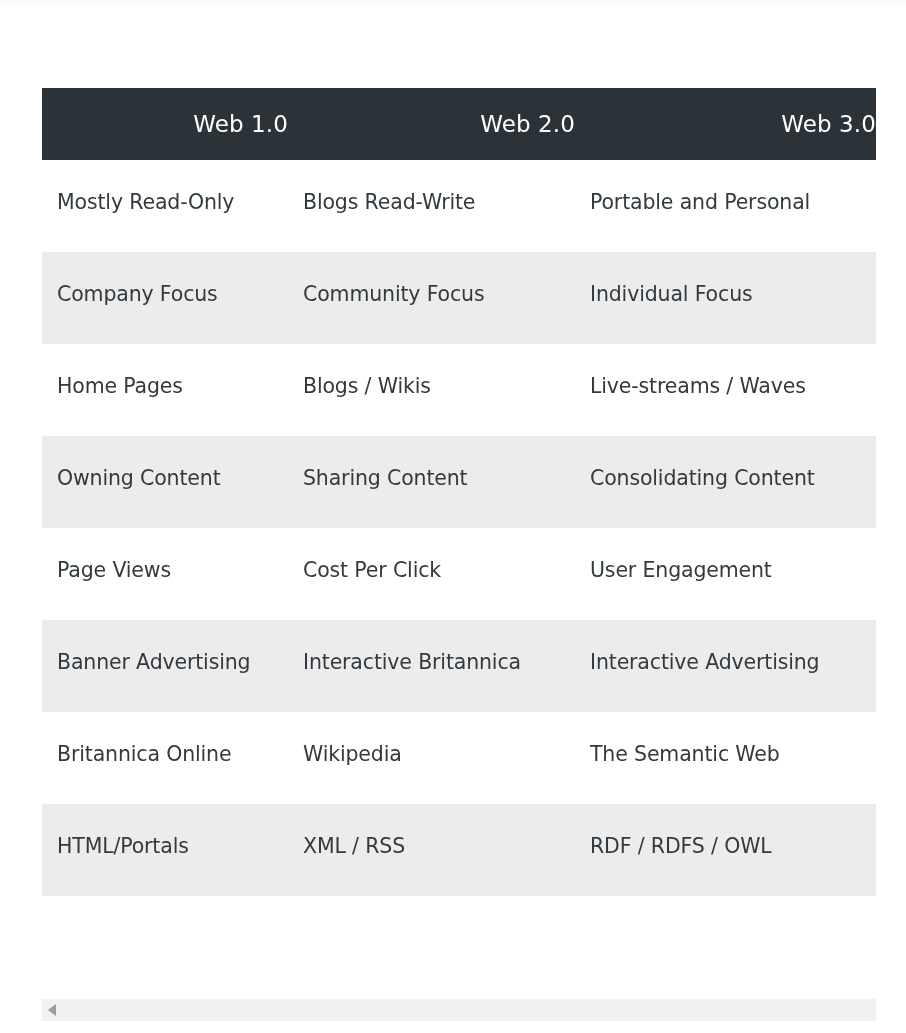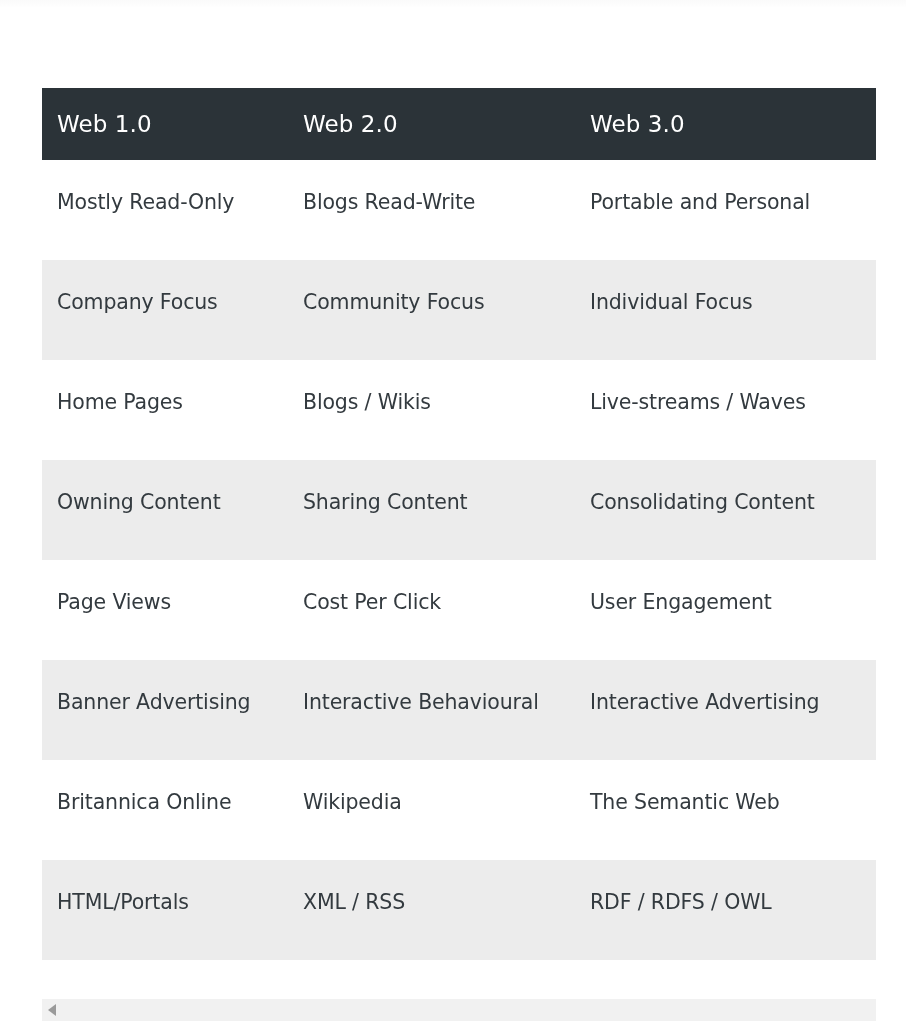--- a/index.html
+++ b/index.html
@@ -46,33 +46,33 @@
     table-layout: fixed;
   }
   table.compare col.c1 { width: 246px; }
   table.compare col.c2 { width: 287px; }
   table.compare col.c3 { width: 301px; }
   table.compare thead th {
     background: #2b3338;
     color: #ffffff;
     font-size: 23px;
     font-weight: normal;
-    text-align: left;
+    text-align: right;
     padding: 0 0 0 15px;
     height: 72px;
     line-height: 72px;
     letter-spacing: 0.1px;
     vertical-align: middle;
   }
   table.compare tbody td {
     font-size: 20.5px;
     color: #333a3f;
     font-weight: normal;
     text-align: left;
-    padding: 0 0 16px 15px;
+    padding: 0 0 8px 15px;
     height: 84px;
     line-height: 84px;
     vertical-align: middle;
     white-space: nowrap;
     letter-spacing: -0.15px;
     background: #ffffff;
   }
   table.compare tbody tr.alt td {
     background: #ececec;
     margin-top: 12px;
@@ -146,21 +146,21 @@
           <td>Sharing Content</td>
           <td>Consolidating Content</td>
         </tr>
         <tr>
           <td>Page Views</td>
           <td>Cost Per Click</td>
           <td>User Engagement</td>
         </tr>
         <tr class="alt">
           <td>Banner Advertising</td>
-          <td>Interactive Behavioural</td>
+          <td>Interactive Britannica</td>
           <td>Interactive Advertising</td>
         </tr>
         <tr>
           <td>Britannica Online</td>
           <td>Wikipedia</td>
           <td>The Semantic Web</td>
         </tr>
         <tr class="alt">
           <td>HTML/Portals</td>
           <td>XML / RSS</td>

